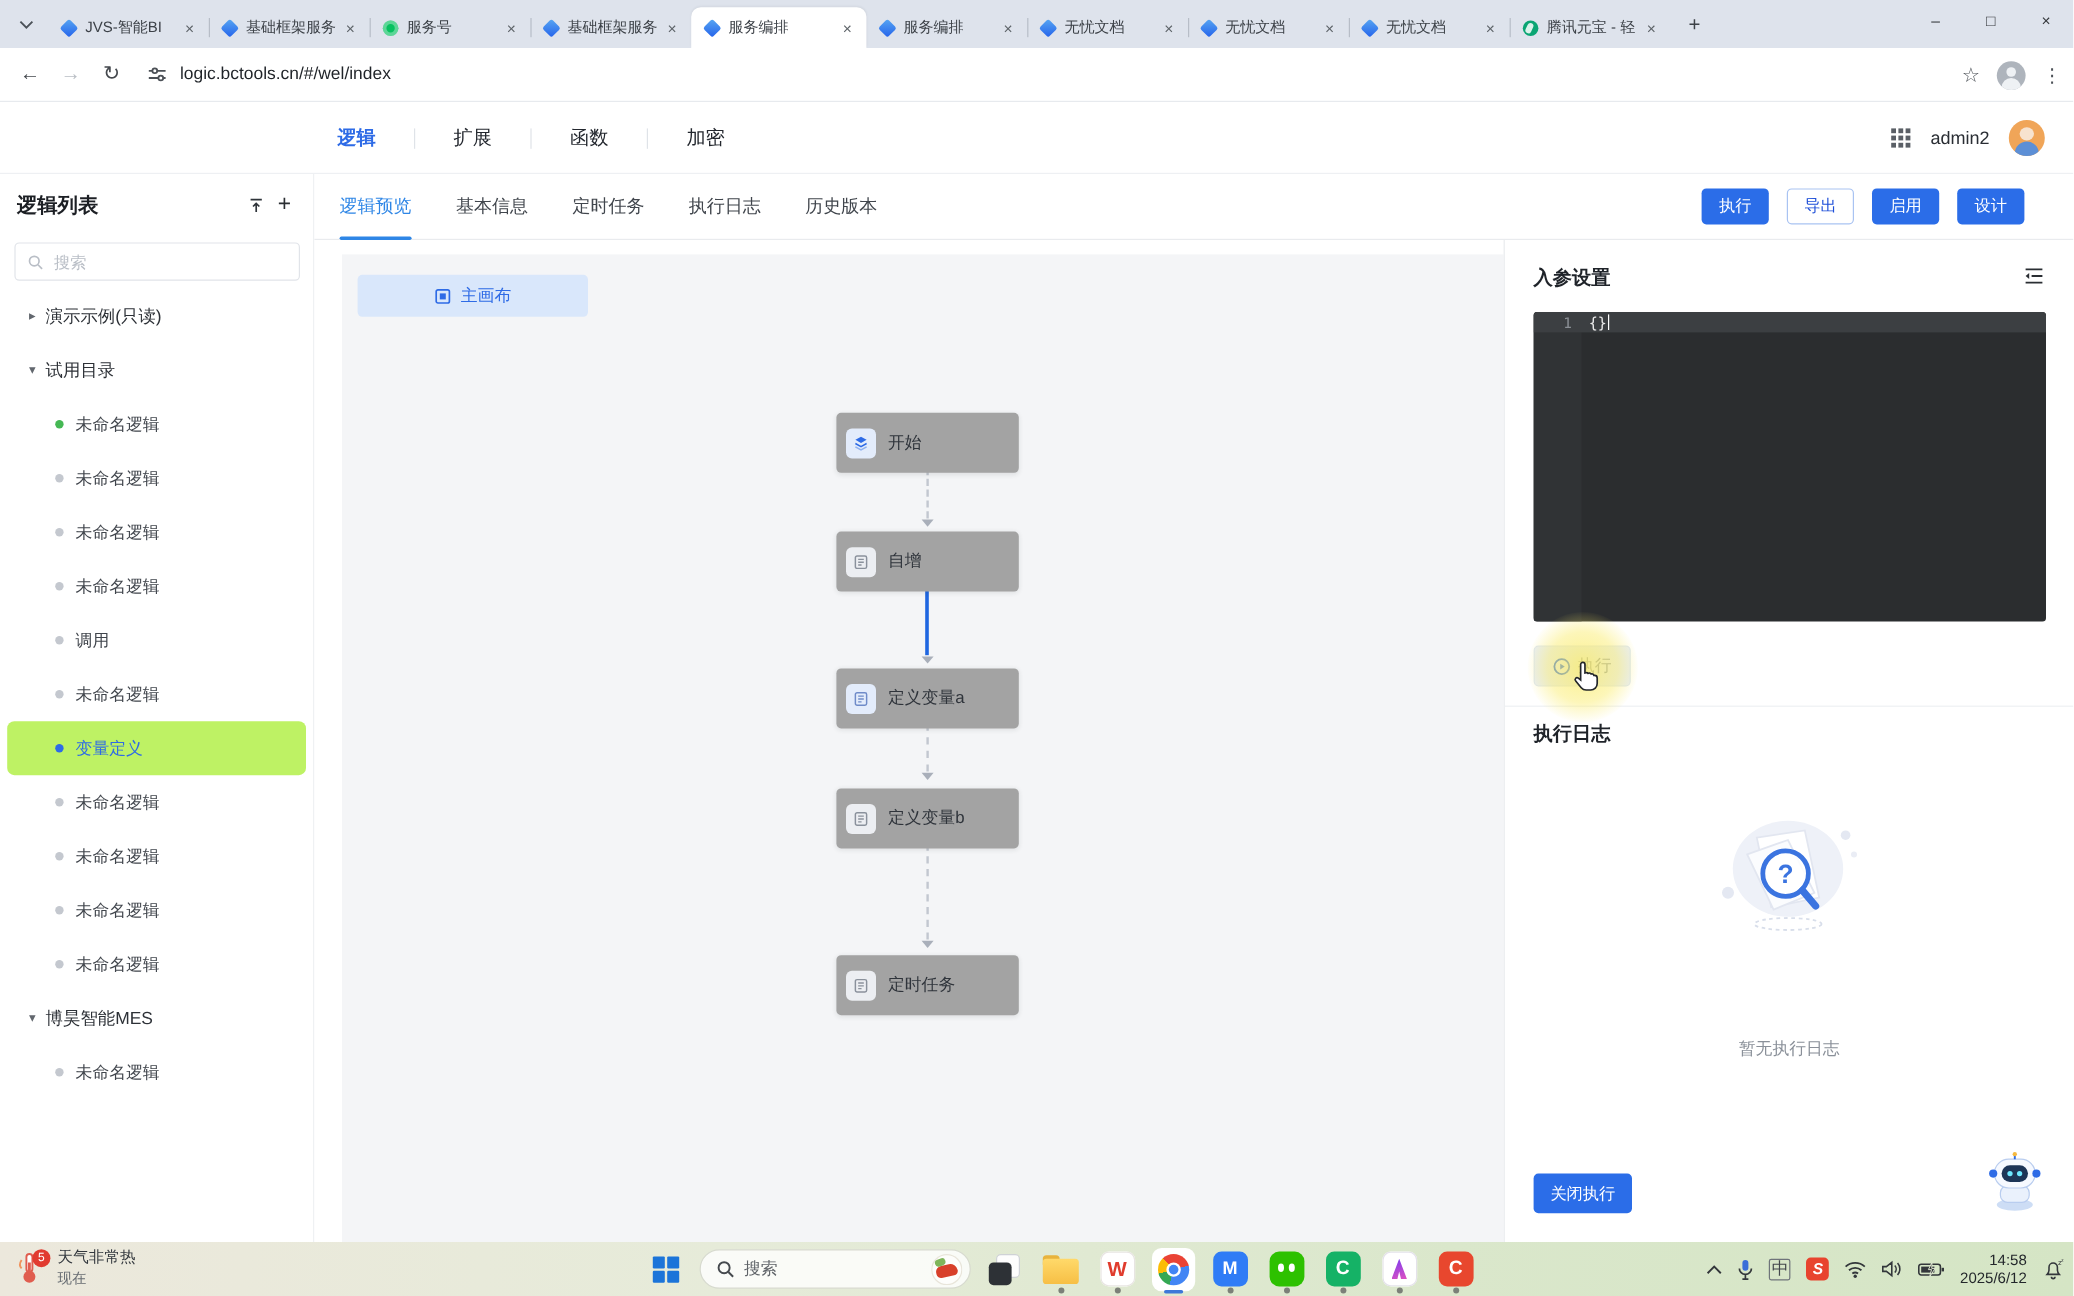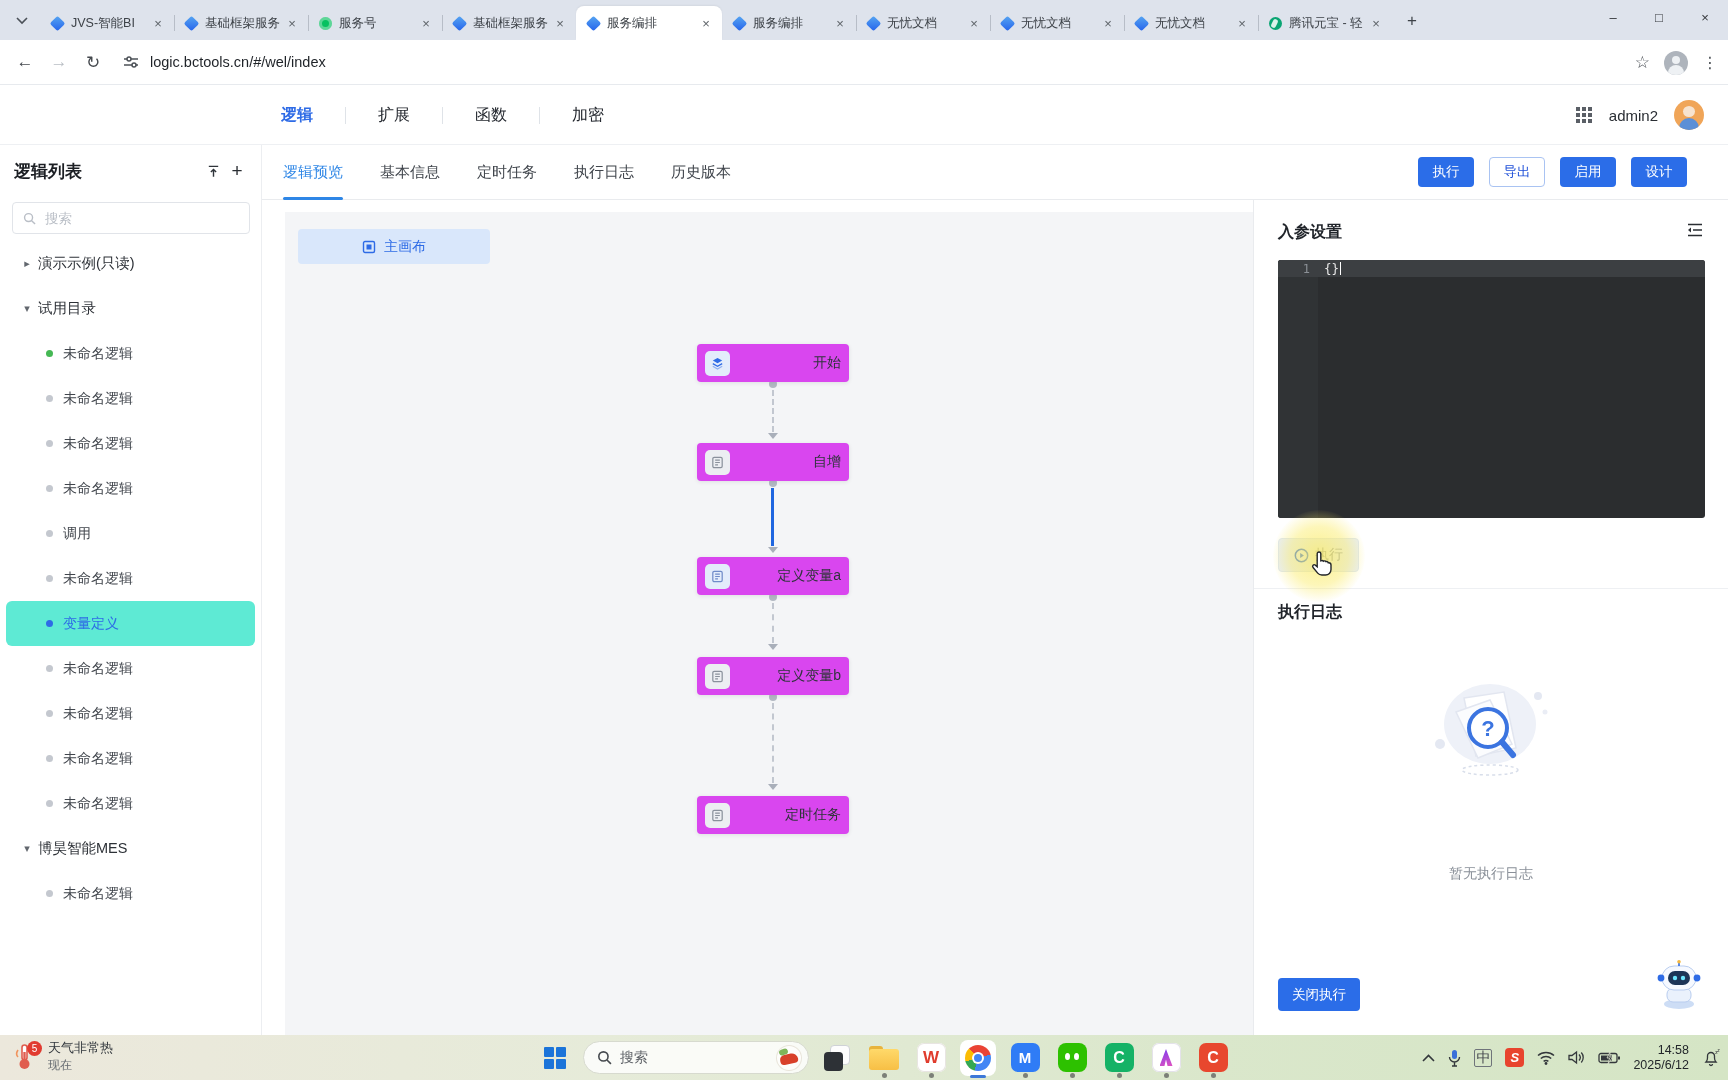--- a/index.html
+++ b/index.html
@@ -64,39 +64,39 @@
   .tree{position:absolute;left:0;right:0;top:96px;}
   .trow{height:45px;display:flex;align-items:center;margin:0 6px;border-radius:6px;}
   .trow .caret{width:14px;margin-left:14px;font-size:11px;color:#62676e;text-align:center;}
   .trow .glabel{font-size:14.5px;color:#2d3137;margin-left:4px;}
   .trow.item{padding-left:40px;}
   .trow .dot{width:7px;height:7px;border-radius:50%;flex:none;margin-right:10px;}
   .dot-gray{background:#c4c8cf;}
   .dot-green{background:#45b854;}
   .dot-blue{background:#2e6be6;}
   .trow .ilabel{font-size:14px;color:#40454c;}
-  .trow.selected{background:#5eead4;}
+  .trow.selected{background:#bef264;}
   .trow.selected .ilabel{color:#2e6be6;}
 
   
   .subheader{position:absolute;left:262px;top:0;width:1466px;height:55px;background:#fff;border-bottom:1px solid #e9ebee;}
   .vtabs{position:absolute;left:21px;top:0;height:55px;display:flex;gap:37px;align-items:center;}
   .vtab{font-size:15px;color:#41464d;position:relative;height:55px;display:flex;align-items:center;}
   .vtab.active{color:#2e86e6;}
   .vtab.active::after{content:"";position:absolute;left:0;right:0;bottom:0;height:3px;border-radius:2px;background:#2e86e6;}
   .actions{position:absolute;right:41px;top:12px;display:flex;gap:15px;}
   .btn{height:30px;min-width:56px;padding:0 12px;border-radius:4px;font-size:13.5px;display:flex;align-items:center;justify-content:center;}
   .btn-primary{background:#2b6de8;color:#fff;}
   .btn-outline{background:#fff;color:#1d4ed8;border:1px solid #a9c3f2;}
 
   
   .canvas{position:absolute;left:262px;top:55px;width:991px;height:835px;background:#fff;}
   .canvas-inner{position:absolute;left:23px;top:12px;right:0;bottom:0;background:#f4f5f7;}
   .chip{position:absolute;left:13px;top:17px;width:192px;height:35px;background:#d9e7fb;border-radius:4px;display:flex;align-items:center;justify-content:center;gap:8px;color:#2e6be6;font-size:14px;}
-  .node{position:absolute;left:412px;width:152px;height:38px;background:#d946ef;border-radius:4px;box-shadow:0 1px 4px rgba(31,35,41,.10);display:flex;align-items:center;padding:0 8px;gap:10px;z-index:2;justify-content:space-between;}
+  .node{position:absolute;left:412px;width:152px;height:50px;background:#a3a3a3;border-radius:4px;box-shadow:0 1px 4px rgba(31,35,41,.10);display:flex;align-items:center;padding:0 8px;gap:10px;z-index:2;}
   .node-ic{width:25px;height:25px;border-radius:5px;display:flex;align-items:center;justify-content:center;}
   .nic-blue{background:#e3ecfb;}
   .nic-gray{background:#eceef2;}
   .node-label{font-size:14px;color:#2f343b;}
   .cdot{position:absolute;width:8px;height:8px;border-radius:50%;background:#b3b9c3;z-index:1;}
   .cline-d{position:absolute;width:0;border-left:2px dashed #c2c7d0;z-index:1;}
   .cline-s{position:absolute;width:3px;background:#1f66e0;z-index:1;}
   .carrow{position:absolute;width:0;height:0;border-left:5px solid transparent;border-right:5px solid transparent;border-top:6px solid #a9afba;z-index:1;}
 
   

